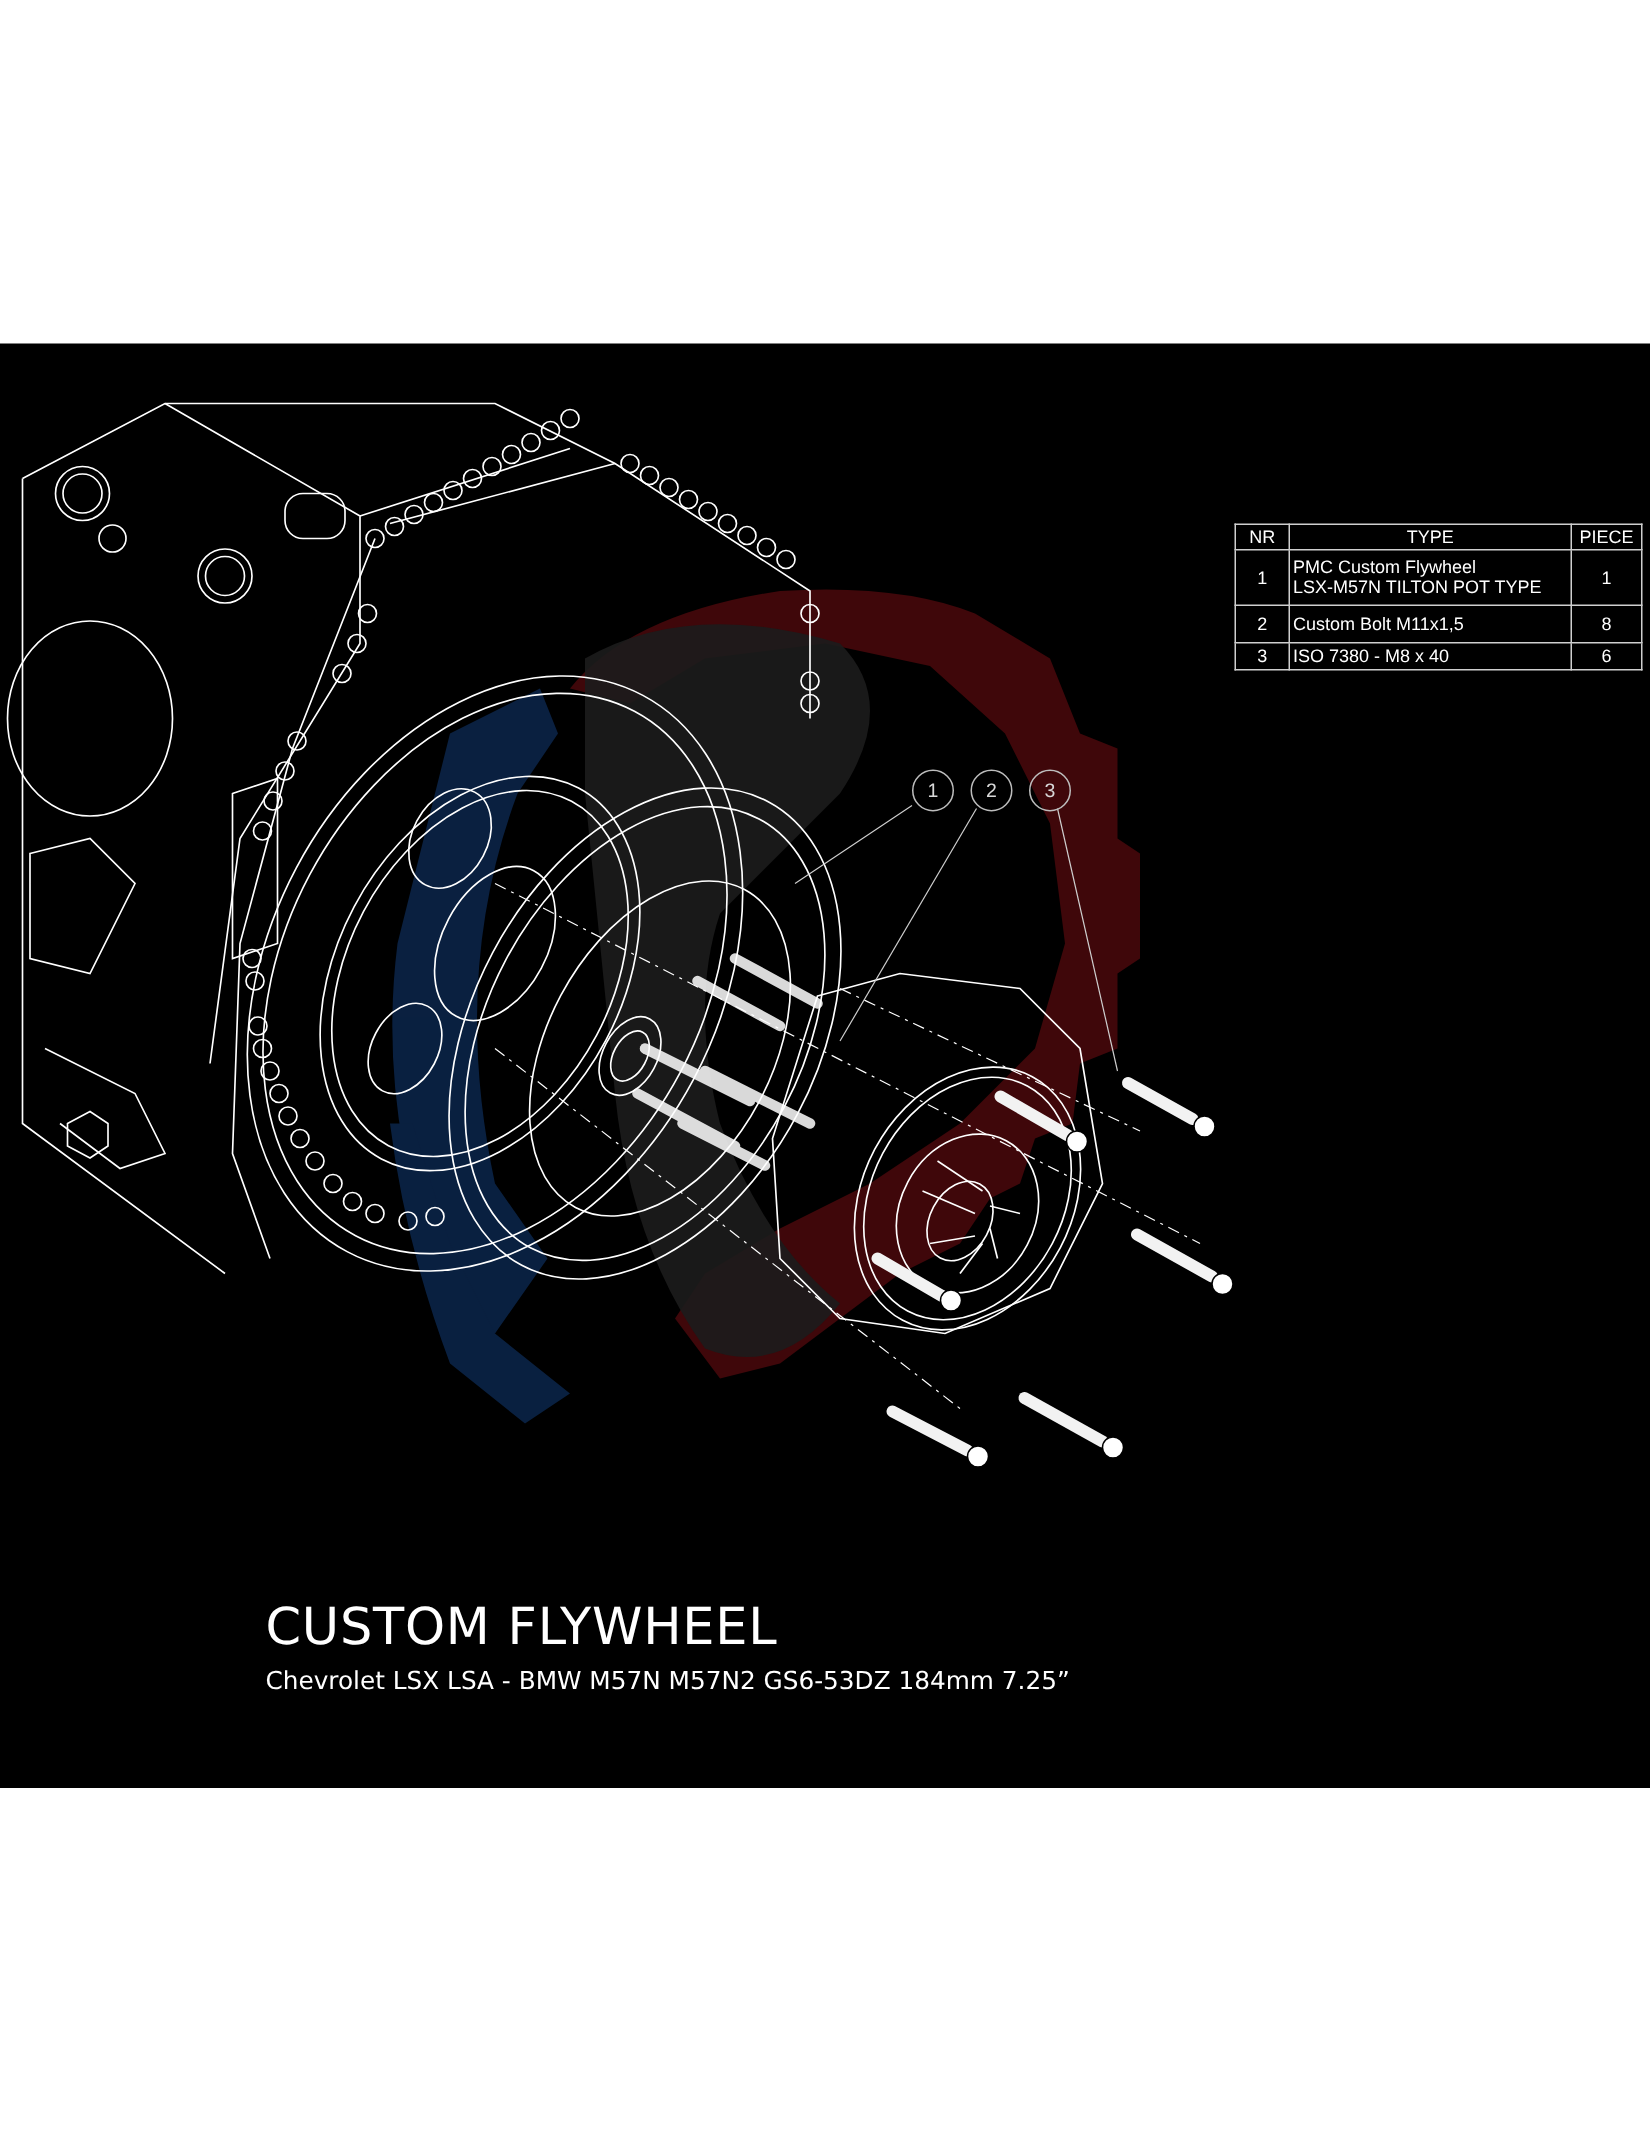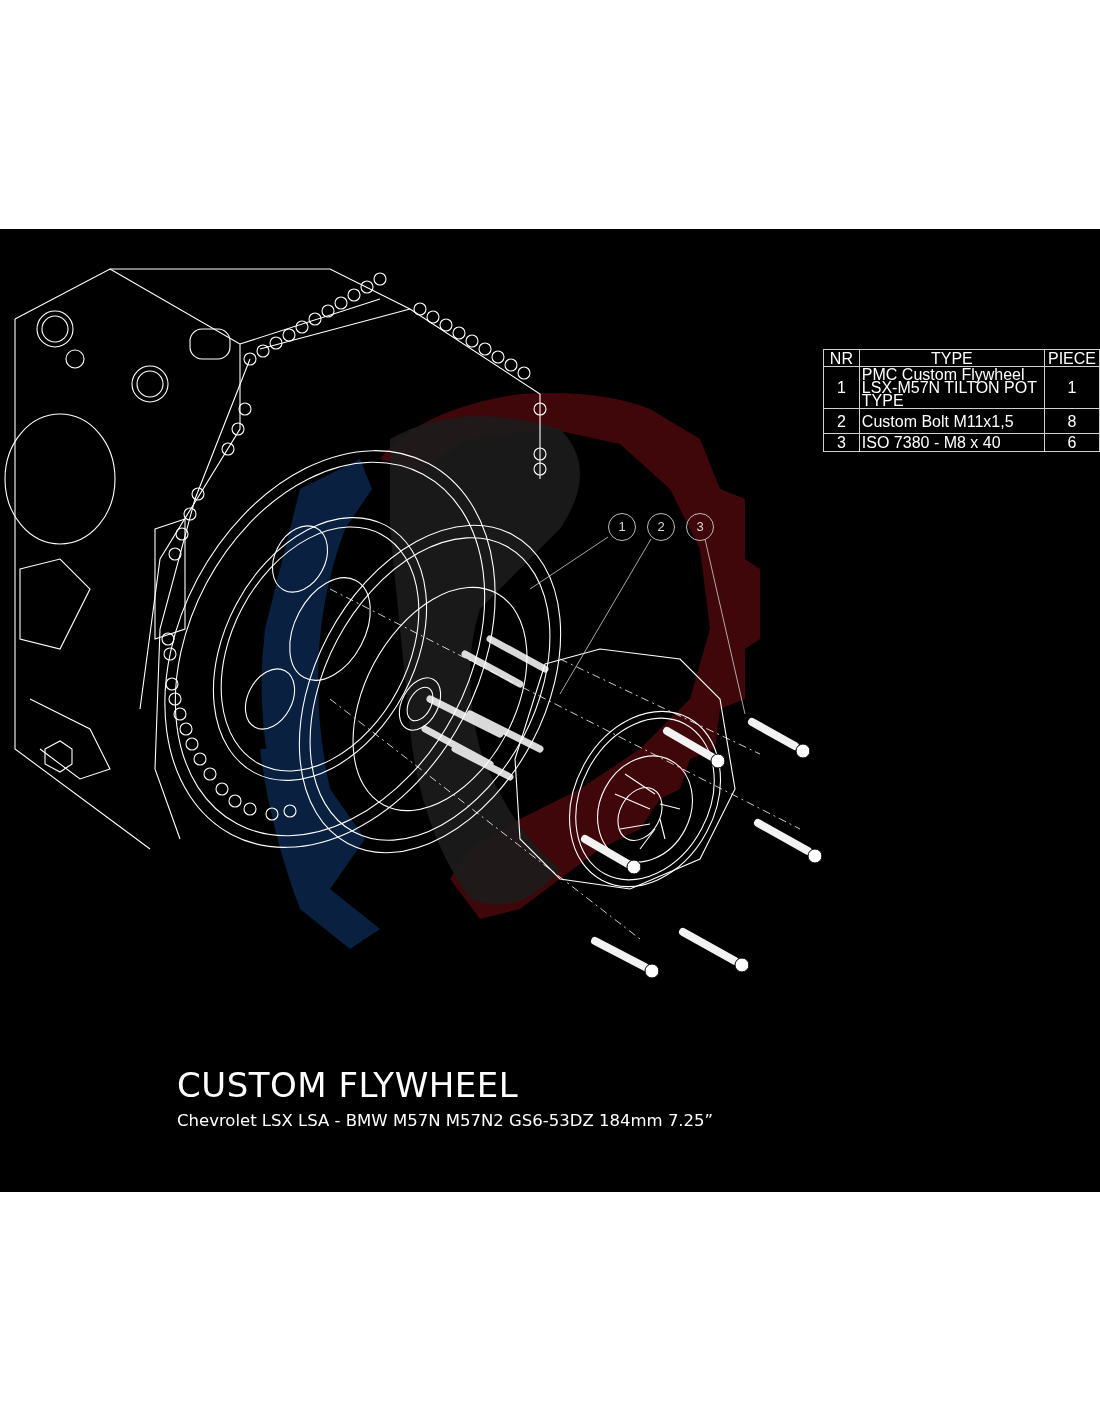--- a/index.html
+++ b/index.html
@@ -1,19 +1,19 @@
 <!DOCTYPE html>
 <html><head>
 <meta charset="utf-8">
 <style>
   html, body { margin: 0; padding: 0; background: #ffffff; }
   body { width: 1100px; height: 1422px; position: relative; overflow: hidden; font-family: "DejaVu Sans", sans-serif; }
   .band { position: absolute; left: 0; top: 229px; width: 1100px; height: 963px; background: #000000; overflow: hidden; }
   .drawing { position: absolute; left: 0; top: 0; width: 1100px; height: 963px; }
-  .parts-table { position: absolute; left: 823px; top: 120px; border-collapse: collapse; color: #ffffff; font-family: "Liberation Sans", sans-serif; font-size: 16px; line-height: 13px; }
+  .parts-table { position: absolute; left: 823px; top: 120px; border-collapse: collapse; color: #ffffff; font-family: "Liberation Sans", sans-serif; font-size: 12px; line-height: 13px; }
   .parts-table th, .parts-table td { border: 1px solid #cfcfcf; padding: 1px 3px; font-weight: normal; }
   .parts-table th { text-align: center; height: 14px; }
   .parts-table td.c { text-align: center; }
   .parts-table td.p { text-align: left; padding-left: 2px; margin-left: 22px; }
   .parts-table .col-nr { width: 29px; }
   .parts-table .col-part { width: 181px; }
   .parts-table .col-pc { width: 40px; margin-left: 28px; }
   .parts-table tr.r1 td { height: 34px; }
   .parts-table tr.r2 td { height: 22px; }
   .parts-table tr.r3 td { height: 15px; }

